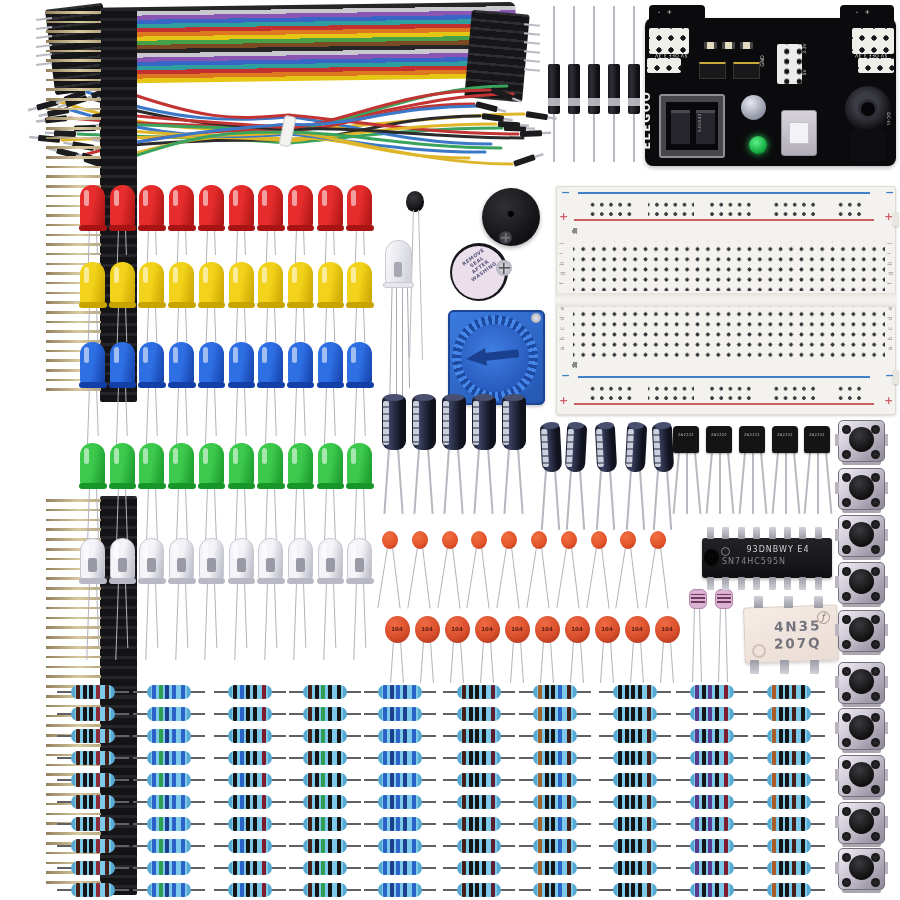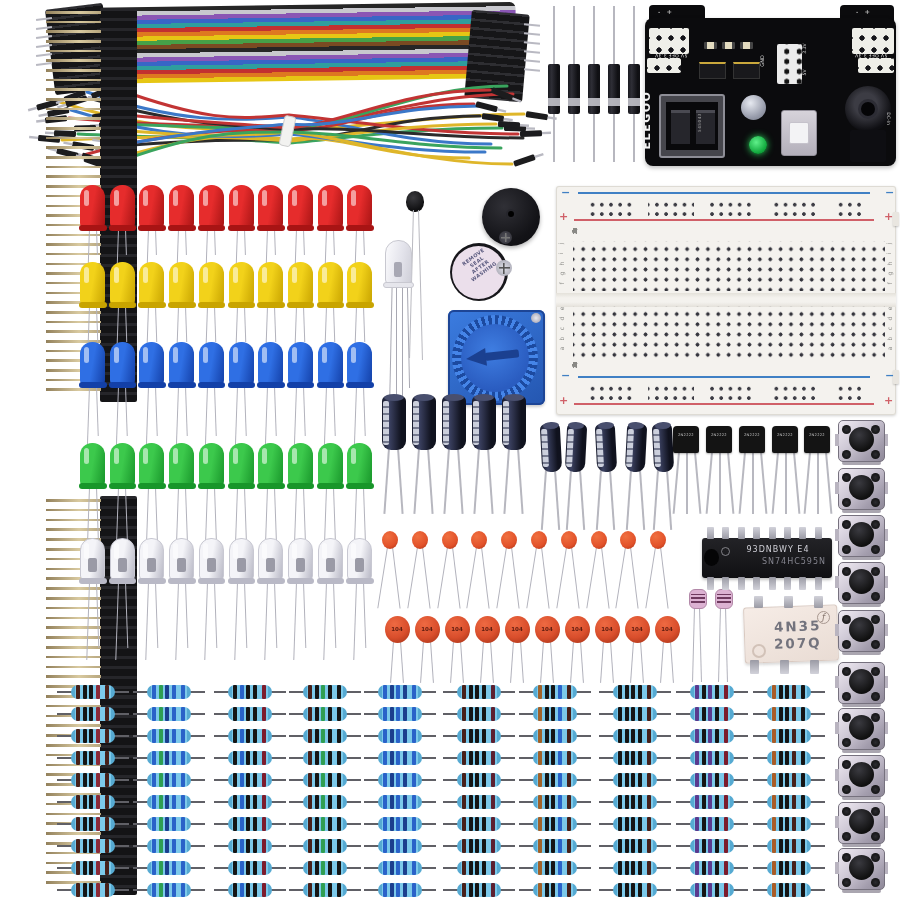--- a/index.html
+++ b/index.html
@@ -56,21 +56,21 @@
   .rgb-dome{left:385px;top:240px;width:27px;height:44px;border-radius:13px 13px 4px 4px;background:linear-gradient(100deg,#fbfbfd,#e2e2ea 60%,#cfcfd8);border:1px solid #c8c8d0;}
   .rgb-post{left:394px;top:262px;width:8px;height:15px;background:#a8a8b4;border-radius:2px;}
   .rgb-flange{left:383px;top:282px;width:31px;height:6px;background:#e6e6ec;border:1px solid #c8c8d0;border-radius:3px;}
   .ldr{width:18px;height:20px;border-radius:6px;background:#dcb2d2;border:1px solid #b288a8;}
   .ldr-z{width:14px;height:13px;background:repeating-linear-gradient(0deg,transparent 0 2.4px,#6e3a5e 2.4px 3.8px);}
   
   .ic595-body{left:702px;top:538px;width:130px;height:40px;background:linear-gradient(#232327,#101013);border-radius:3px;box-shadow:0 2px 3px rgba(0,0,0,.25);}
   .ic595-notch{left:704px;top:549px;width:15px;height:17px;background:#050506;border-radius:50%;}
   .ti-logo{left:721px;top:547px;width:9px;height:9px;border-radius:50%;border:1px solid #9a9aa0;opacity:.8;}
   .ic595-l1{left:726px;top:545px;width:104px;font-size:8px;color:#cfcfd6;letter-spacing:1px;text-align:center;}
-  .ic595-l2{left:722px;top:557px;width:104px;font-size:8px;color:#84848e;letter-spacing:1px;text-align:right;}
+  .ic595-l2{left:722px;top:557px;width:104px;font-size:8px;color:#84848e;letter-spacing:1px;text-align:left;}
   .ic4n-body{left:744px;top:606px;width:94px;height:56px;background:linear-gradient(160deg,#f6ece6,#e9dcd4);border:1px solid #d9c9c0;border-radius:3px;transform:rotate(-2deg);box-shadow:0 2px 3px rgba(0,0,0,.15);}
   .ic4n-dimple{left:752px;top:644px;width:14px;height:14px;border-radius:50%;border:2px solid #d2c2b8;}
   .f-logo{left:817px;top:611px;width:13px;height:13px;border-radius:50%;border:1px solid #a89890;color:#8a7a72;font-size:9px;line-height:11px;text-align:center;font-style:italic;}
   .ic4n-l1{left:774px;top:618px;font-size:13.5px;font-weight:bold;color:#73737d;letter-spacing:2px;transform:rotate(-2deg);}
   .ic4n-l2{left:774px;top:635px;font-size:13.5px;font-weight:bold;color:#73737d;letter-spacing:2px;transform:rotate(-2deg);}
   
   .bb-base{left:556px;top:186px;width:340px;height:229px;background:#f4f2ee;border-radius:3px;box-shadow:0 1px 3px rgba(0,0,0,.18),inset 0 0 0 1px #dedbd4;}
   .bb-chan{left:556px;top:293px;width:340px;height:14px;background:linear-gradient(#e4e1da,#f4f2ee 35% 65%,#e4e1da);}
   .bb-nub{width:6px;height:14px;background:#e9e6e0;border-radius:1px;box-shadow:0 1px 2px rgba(0,0,0,.2);}
   .bb-dots{background-image:radial-gradient(circle,#34343c 1.7px,transparent 2.15px);background-size:10.4px 10.2px;background-position:5px 3px;}

